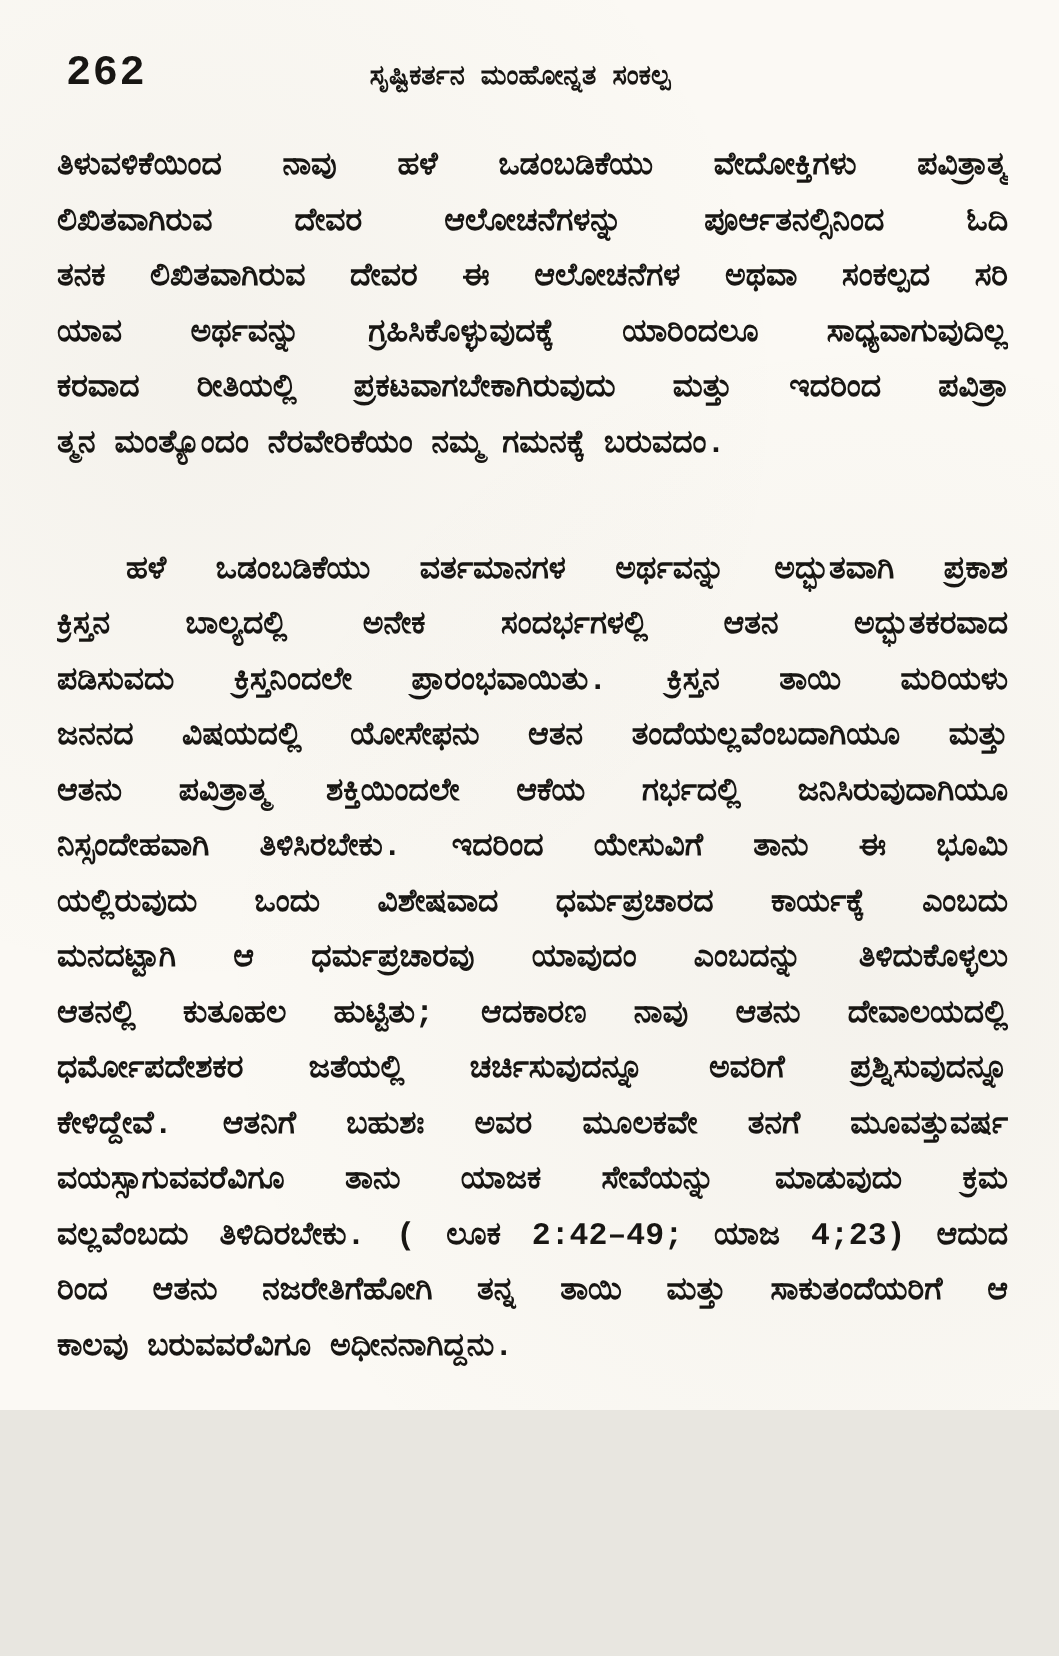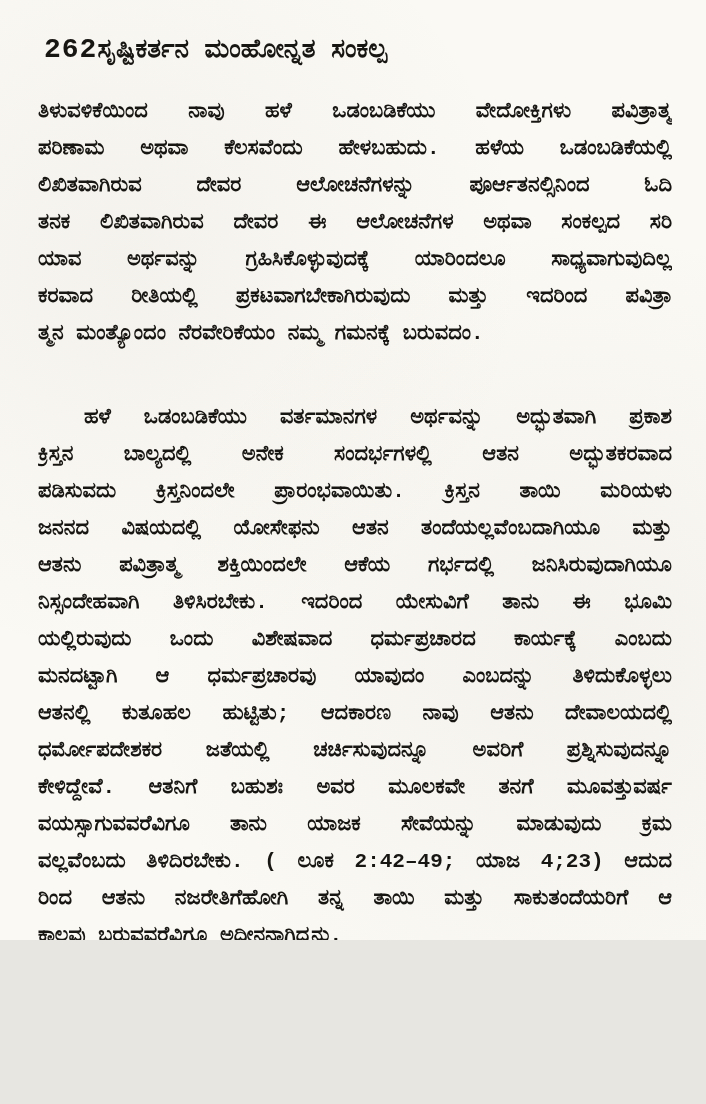--- a/index.html
+++ b/index.html
@@ -27,21 +27,22 @@
     padding: 34px 110px 0 44px;
   }
   .page-number {
     font-size: 28px;
     font-weight: 700;
     letter-spacing: 1px;
     flex: 0 0 auto;
   }
   .running-title {
     flex: 1 1 auto;
-    font-size: 26px;
+    text-align: center;
+    font-size: 18px;
     font-weight: 700;
     white-space: nowrap;
   }
   .text-block {
     margin-top: 28px;
     padding: 0 34px 0 38px;
     font-size: 21px;
     font-weight: 700;
   }
   .para {
@@ -65,21 +66,20 @@
 <body>
 
 <div class="page">
   <div class="page-header">
     <span class="page-number">262</span>
     <span class="running-title">ಸೃಷ್ಟಿಕರ್ತನ ಮಂಹೋನ್ನತ ಸಂಕಲ್ಪ</span>
   </div>
   <div class="text-block">
       <div class="para">
         <div class="line">ತಿಳುವಳಿಕೆಯಿಂದ ನಾವು ಹಳೆ ಒಡಂಬಡಿಕೆಯು ವೇದೋಕ್ತಿಗಳು ಪವಿತ್ರಾತ್ಮ</div>
-        <div class="line">ಪರಿಣಾಮ ಅಥವಾ ಕೆಲಸವೆಂದು ಹೇಳಬಹುದು. ಹಳೆಯ ಒಡಂಬಡಿಕೆಯಲ್ಲಿ</div>
         <div class="line">ಲಿಖಿತವಾಗಿರುವ ದೇವರ ಆಲೋಚನೆಗಳನ್ನು ಪೂರ್ಆತನಲ್ಸಿನಿಂದ ಓದಿ</div>
         <div class="line">ತನಕ ಲಿಖಿತವಾಗಿರುವ ದೇವರ ಈ ಆಲೋಚನೆಗಳ ಅಥವಾ ಸಂಕಲ್ಪದ ಸರಿ</div>
         <div class="line">ಯಾವ ಅರ್ಥವನ್ನು ಗ್ರಹಿಸಿಕೊಳ್ಳುವುದಕ್ಕೆ ಯಾರಿಂದಲೂ ಸಾಧ್ಯವಾಗುವುದಿಲ್ಲ</div>
         <div class="line">ಕರವಾದ ರೀತಿಯಲ್ಲಿ ಪ್ರಕಟವಾಗಬೇಕಾಗಿರುವುದು ಮತ್ತು ಇದರಿಂದ ಪವಿತ್ರಾ</div>
         <div class="line last">ತ್ಮನ ಮಂತ್ಯೊಂದಂ ನೆರವೇರಿಕೆಯಂ ನಮ್ಮ ಗಮನಕ್ಕೆ ಬರುವದಂ.</div>
       </div>
       <div class="para indent">
         <div class="line">ಹಳೆ ಒಡಂಬಡಿಕೆಯು ವರ್ತಮಾನಗಳ ಅರ್ಥವನ್ನು ಅದ್ಭುತವಾಗಿ ಪ್ರಕಾಶ</div>
         <div class="line">ಕ್ರಿಸ್ತನ ಬಾಲ್ಯದಲ್ಲಿ ಅನೇಕ ಸಂದರ್ಭಗಳಲ್ಲಿ ಆತನ ಅದ್ಭುತಕರವಾದ</div>
         <div class="line">ಪಡಿಸುವದು ಕ್ರಿಸ್ತನಿಂದಲೇ ಪ್ರಾರಂಭವಾಯಿತು. ಕ್ರಿಸ್ತನ ತಾಯಿ ಮರಿಯಳು</div>

